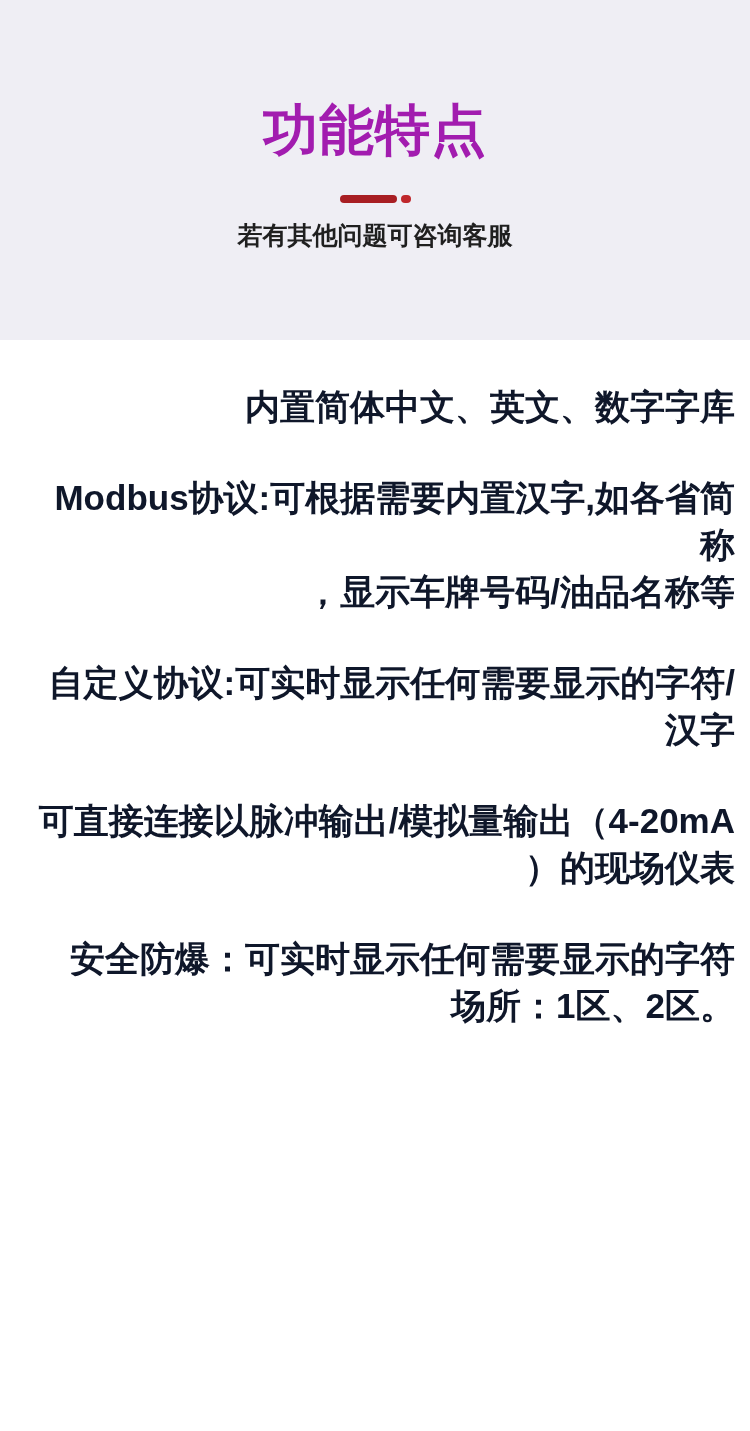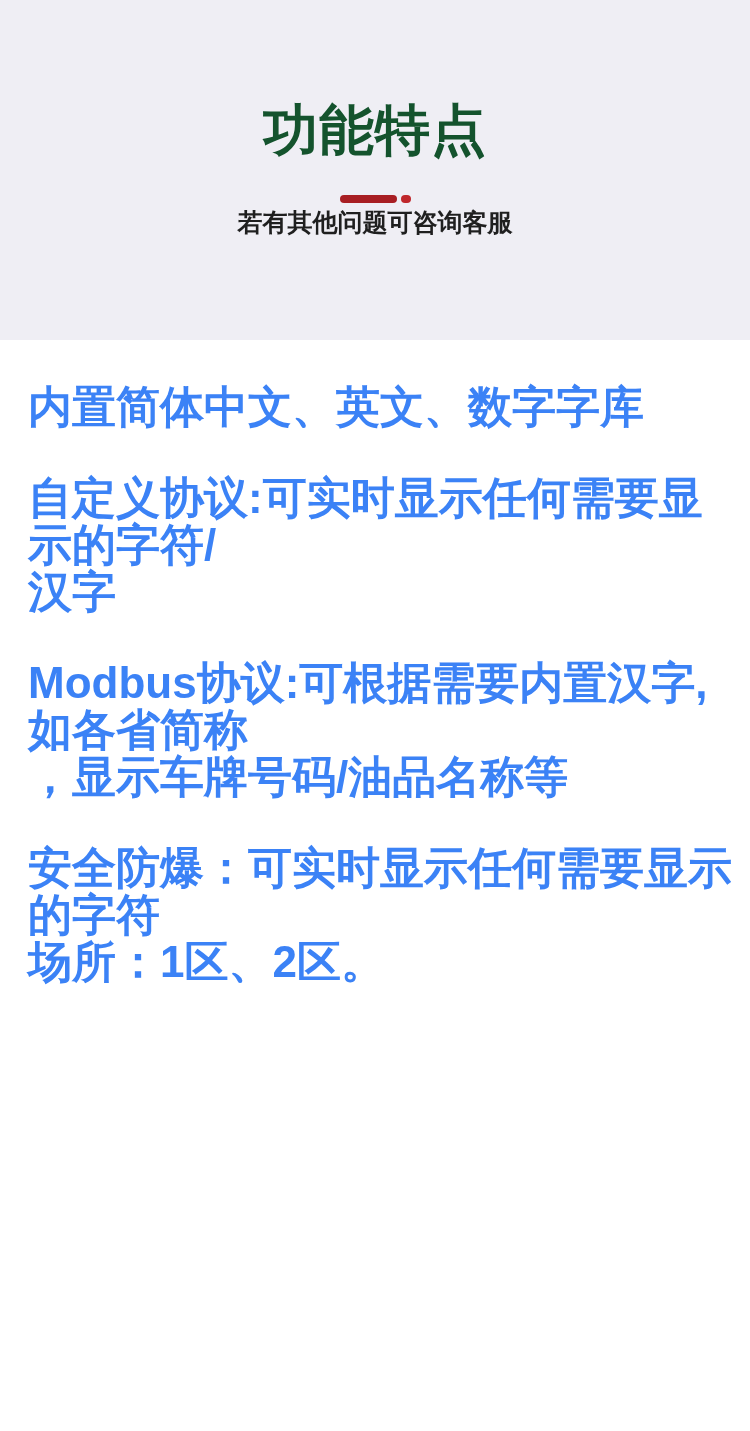--- a/index.html
+++ b/index.html
@@ -21,21 +21,21 @@
     width: 750px;
     height: 340px;
     background: #efeef4;
     text-align: center;
   }
   .hero-title {
     padding-top: 97px;
     font-size: 55px;
     line-height: 66px;
     font-weight: 700;
-    color: #14532d;
+    color: #a21caf;
     letter-spacing: 1px;
   }
   .divider {
     margin-top: 32px;
     display: flex;
     justify-content: center;
     align-items: center;
     gap: 4px;
   }
   .divider-bar {
@@ -44,39 +44,40 @@
     border-radius: 4px;
     background: #a81e23;
   }
   .divider-dot {
     width: 10px;
     height: 8px;
     border-radius: 4px;
     background: #bf272b;
   }
   .hero-subtitle {
-    margin-top: 3px;
+    margin-top: 16px;
     font-size: 25px;
     line-height: 33px;
     font-weight: 700;
     color: #1f1f1f;
   }
 
   
   .features {
     padding: 43px 15px 0 28px;
   }
   .feature {
-    font-size: 44px;
+    font-size: 35px;
     line-height: 47px;
     font-weight: 700;
-    color: #3b82f6;
+    color: #0f172a;
     white-space: pre-line;      
     margin-bottom: 44px;
     letter-spacing: 0;
+    text-align: right;
   }
   .feature:last-child { margin-bottom: 0; }
 </style>
 </head>
 <body>
 
 <div class="page">
 
   <div class="hero">
     <div class="hero-title">功能特点</div>
@@ -84,21 +85,23 @@
     <div class="divider">
       <span class="divider-bar"></span>
       <span class="divider-dot"></span>
     </div>
 
     <div class="hero-subtitle">若有其他问题可咨询客服</div>
   </div>
 
   <div class="features">
     <div class="feature">内置简体中文、英文、数字字库</div>
+    <div class="feature">Modbus协议:可根据需要内置汉字,如各省简称
+，显示车牌号码/油品名称等</div>
     <div class="feature">自定义协议:可实时显示任何需要显示的字符/
 汉字</div>
-    <div class="feature">Modbus协议:可根据需要内置汉字,如各省简称
-，显示车牌号码/油品名称等</div>
+    <div class="feature">可直接连接以脉冲输出/模拟量输出（4-20mA
+）的现场仪表</div>
     <div class="feature">安全防爆：可实时显示任何需要显示的字符
 场所：1区、2区。</div>
   </div>
 
 </div>
 
 </body></html>

